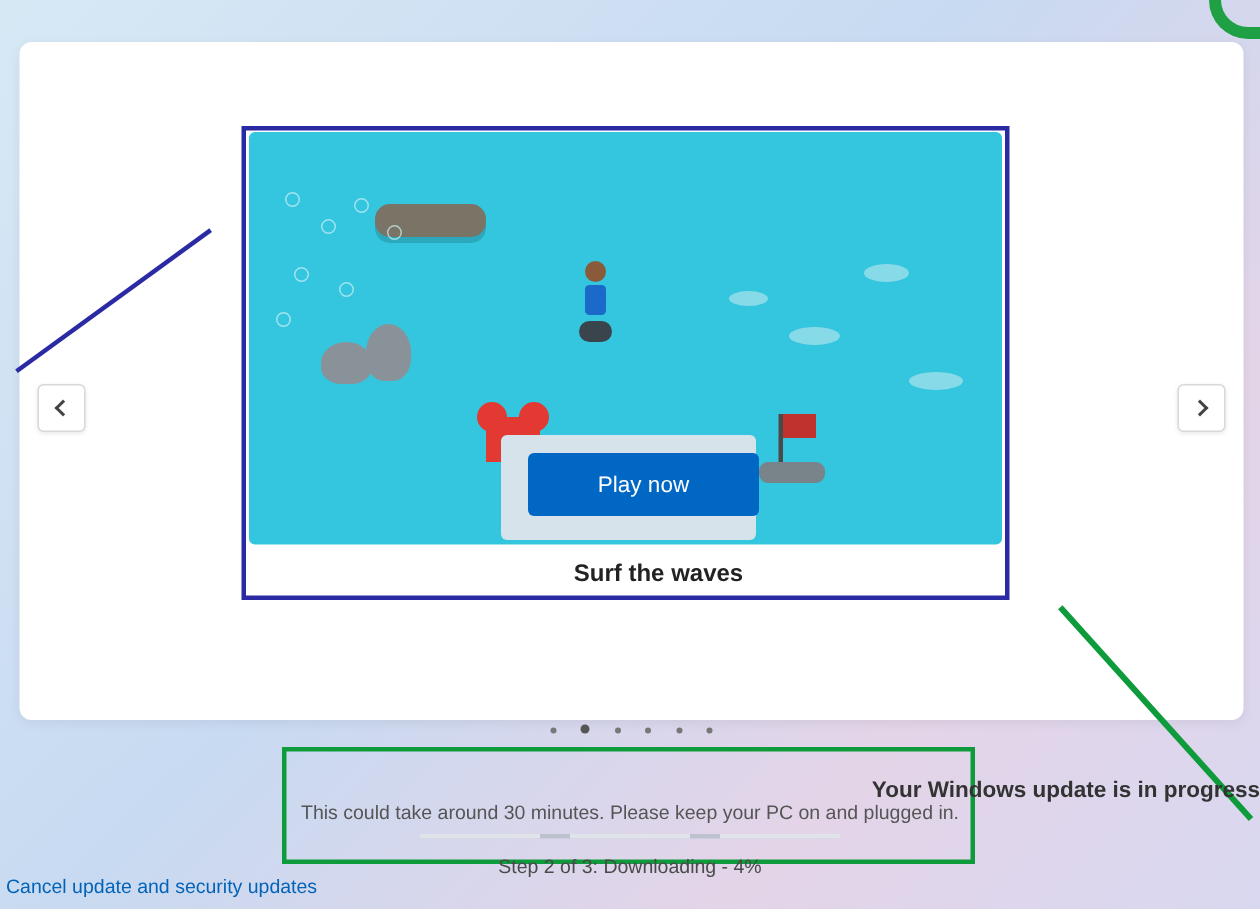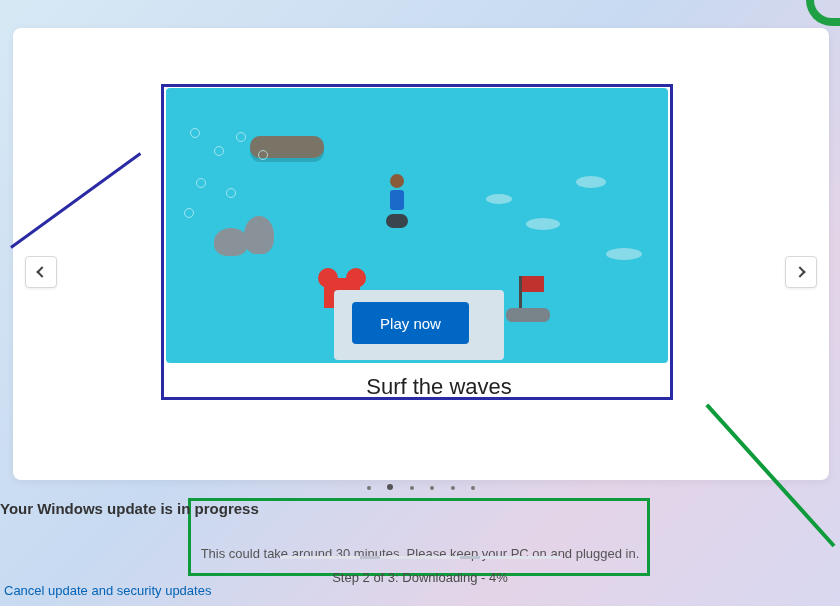--- a/index.html
+++ b/index.html
@@ -58,30 +58,30 @@
     .heart::before { left:-6px; top:-10px; }
     .heart::after  { right:-6px; top:-10px; }
     .flag {
       position:absolute; left:340px; top:188px; width:44px; height:46px;
     }
     .flag .pole { position:absolute; left:13px; top:0; width:3px; height:36px; background:#4a4a4a; }
     .flag .cloth{ position:absolute; left:16px; top:0; width:22px; height:16px; background:#c0322d; }
     .flag .rock { position:absolute; left:0; bottom:0; width:44px; height:14px; background:#78838a; border-radius:6px; }
     .clouds span { position:absolute; background:#bfe7ef; opacity:.6; border-radius:50%; }
     .play-btn {
-      position:absolute; left:186px; top:214px; width:117px; height:42px; z-index:2;
+      position:absolute; left:186px; top:214px; width:154px; height:42px; z-index:2;
       background:#0067c5; color:#fff; border:none; border-radius:4px;
       font-size:15px; font-weight:500; cursor:pointer;
     }
     .play-panel {
       position:absolute; left:168px; top:202px; width:170px; height:70px; background:#d6e3eb; border-radius:4px;
     }
     .game-title {
       position:absolute; top:346px; left:0; right:0; text-align:center;
-      font-size:22px; font-weight:400; color:#222;margin-left:36px;
+      font-size:16px; font-weight:700; color:#222;margin-left:36px;
     }
     .game-desc {
       position:absolute; top:376px; left:153px; width:502px; text-align:center;
       font-size:13px; color:#555; line-height:1.45;
     }
     .nav-btn {
       position:absolute; width:32px; height:32px; background:#fff; border:1px solid #d7d7dc;
       border-radius:4px; display:flex; align-items:center; justify-content:center;
       box-shadow:0 1px 3px rgba(0,0,0,.08); cursor:pointer;
     }
@@ -92,25 +92,25 @@
     .chev.r { transform: rotate(-45deg); margin-right:2px; }
     .dots { position:absolute; top:448px; left:0; right:0; text-align:center; }
     .dots span { display:inline-block; width:4px; height:4px; margin:0 6px; border-radius:50%; background:#777; cursor:pointer; }
     .dots span.active { width:6px; height:6px; background:#555; }
     
     .status-box {
       position:absolute; left:188px; top:498px; width:462px; height:78px;
       border:3px solid #0e9b3b;
     }
     .status-title {
-      position:absolute; top:500px; left:0; right:0; text-align:left;
+      position:absolute; top:518px; left:0; right:0; text-align:right;
       font-size:15px; font-weight:600; color:#333;
     }
     .status-sub {
-      position:absolute; top:546px; left:0; right:0; text-align:center;
+      position:absolute; top:534px; left:0; right:0; text-align:center;
       font-size:13px; color:#555;
     }
     .progress {
       position:absolute; top:556px; left:280px; width:280px; height:3px; background:#bcc3cf;
     }
     .progress .seg { position:absolute; height:3px; background:#e0e4ea; }
     .step-line {
       position:absolute; top:570px; left:0; right:0; text-align:center;
       font-size:13px; color:#4a4a4a;
     }

